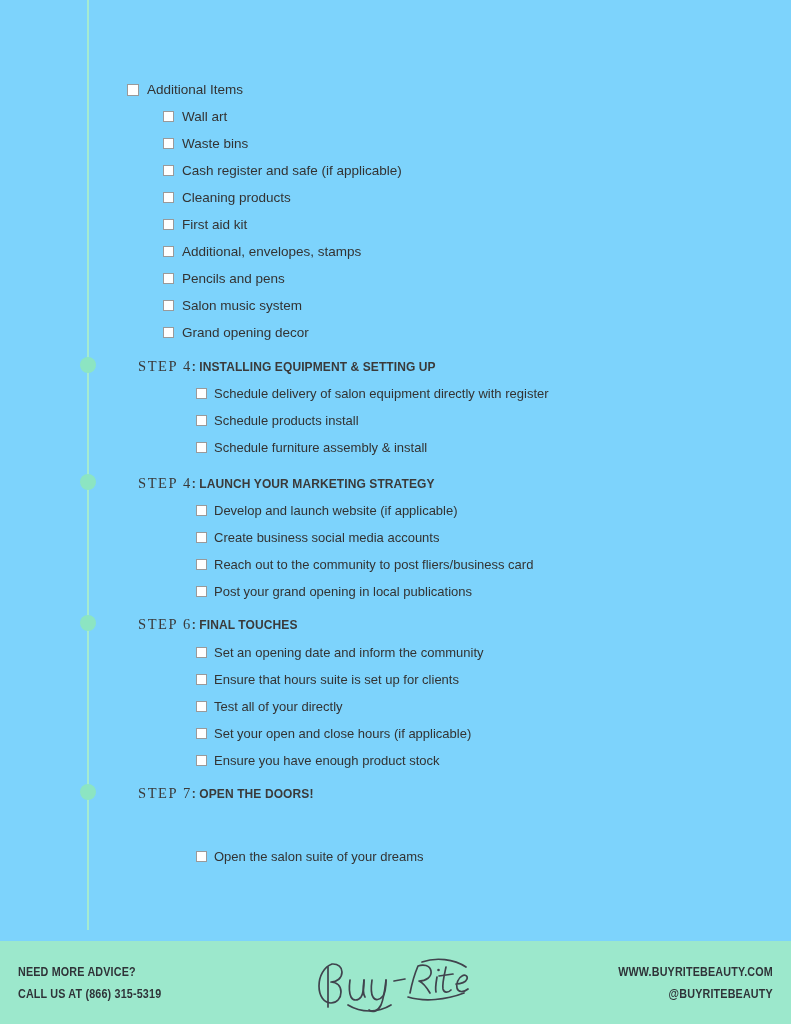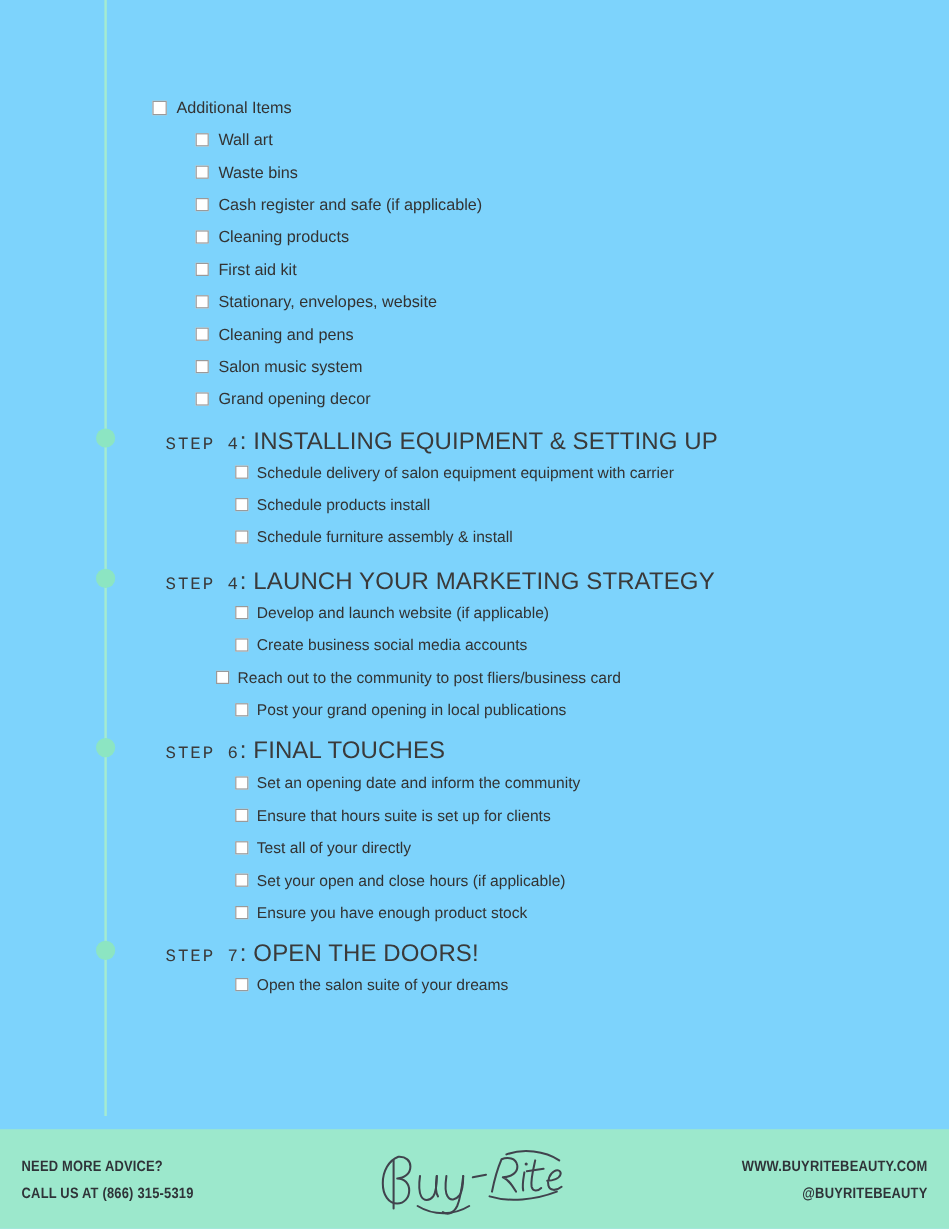--- a/index.html
+++ b/index.html
@@ -90,30 +90,30 @@
   }
 
   
   .step-head {
     position: absolute;
     left: 138px;
     white-space: nowrap;
     color: #3a3a3a;
   }
   .step-word {
-    font-family: Liberation Mono, monospace;
+    font-family: Liberation Serif, serif;
     font-size: 14.5px;
     letter-spacing: 1.6px;
     font-weight: 400;
   }
   .step-title {
     font-family: "Liberation Sans", sans-serif;
-    font-size: 20px;
+    font-size: 12px;
     letter-spacing: 0.1px;
-    font-weight: 400;
+    font-weight: 700;
   }
 
   
   .footer {
     position: absolute;
     left: 0;
     top: 941px;
     width: 791px;
     height: 94px;
     background: #9ce8cc;
@@ -188,41 +188,41 @@
     <div class="row" style="left:163px; top:189px">
       <span class="cbox"></span>
       <span class="label">Cleaning products</span>
     </div>
     <div class="row" style="left:163px; top:216px">
       <span class="cbox"></span>
       <span class="label">First aid kit</span>
     </div>
     <div class="row" style="left:163px; top:243px">
       <span class="cbox"></span>
-      <span class="label">Stationary, envelopes, website</span>
+      <span class="label">Additional, envelopes, stamps</span>
     </div>
     <div class="row" style="left:163px; top:270px">
       <span class="cbox"></span>
-      <span class="label">Cleaning and pens</span>
+      <span class="label">Pencils and pens</span>
     </div>
     <div class="row" style="left:163px; top:297px">
       <span class="cbox"></span>
       <span class="label">Salon music system</span>
     </div>
     <div class="row" style="left:163px; top:324px">
       <span class="cbox"></span>
       <span class="label">Grand opening decor</span>
     </div>
 
     <div class="step-head" style="top:357px">
       <span class="step-word">STEP 4</span><span class="step-title">: INSTALLING EQUIPMENT &amp; SETTING UP</span>
     </div>
     <div class="row" style="left:196px; top:385px">
       <span class="cbox"></span>
-      <span class="label label-sm">Schedule delivery of salon equipment equipment with carrier</span>
+      <span class="label label-sm">Schedule delivery of salon equipment directly with register</span>
     </div>
     <div class="row" style="left:196px; top:412px">
       <span class="cbox"></span>
       <span class="label label-sm">Schedule products install</span>
     </div>
     <div class="row" style="left:196px; top:439px">
       <span class="cbox"></span>
       <span class="label label-sm">Schedule furniture assembly &amp; install</span>
     </div>
 
@@ -230,21 +230,21 @@
       <span class="step-word">STEP 4</span><span class="step-title">: LAUNCH YOUR MARKETING STRATEGY</span>
     </div>
     <div class="row" style="left:196px; top:502px">
       <span class="cbox"></span>
       <span class="label label-sm">Develop and launch website (if applicable)</span>
     </div>
     <div class="row" style="left:196px; top:529px">
       <span class="cbox"></span>
       <span class="label label-sm">Create business social media accounts</span>
     </div>
-    <div class="row" style="left:180px; top:556px">
+    <div class="row" style="left:196px; top:556px">
       <span class="cbox"></span>
       <span class="label label-sm">Reach out to the community to post fliers/business card</span>
     </div>
     <div class="row" style="left:196px; top:583px">
       <span class="cbox"></span>
       <span class="label label-sm">Post your grand opening in local publications</span>
     </div>
 
     <div class="step-head" style="top:615px">
       <span class="step-word">STEP 6</span><span class="step-title">:  FINAL TOUCHES</span>
@@ -266,21 +266,21 @@
       <span class="label label-sm">Set your open and close hours (if applicable)</span>
     </div>
     <div class="row" style="left:196px; top:752px">
       <span class="cbox"></span>
       <span class="label label-sm">Ensure you have enough product stock</span>
     </div>
 
     <div class="step-head" style="top:784px">
       <span class="step-word">STEP 7</span><span class="step-title">:  OPEN THE DOORS!</span>
     </div>
-    <div class="row" style="left:196px; top:812px">
+    <div class="row" style="left:196px; top:848px">
       <span class="cbox"></span>
       <span class="label label-sm">Open the salon suite of your dreams</span>
     </div>
 
   </div>
 
   <div class="footer">
 
     <div class="footer-left">
       <div>NEED MORE ADVICE?</div>

